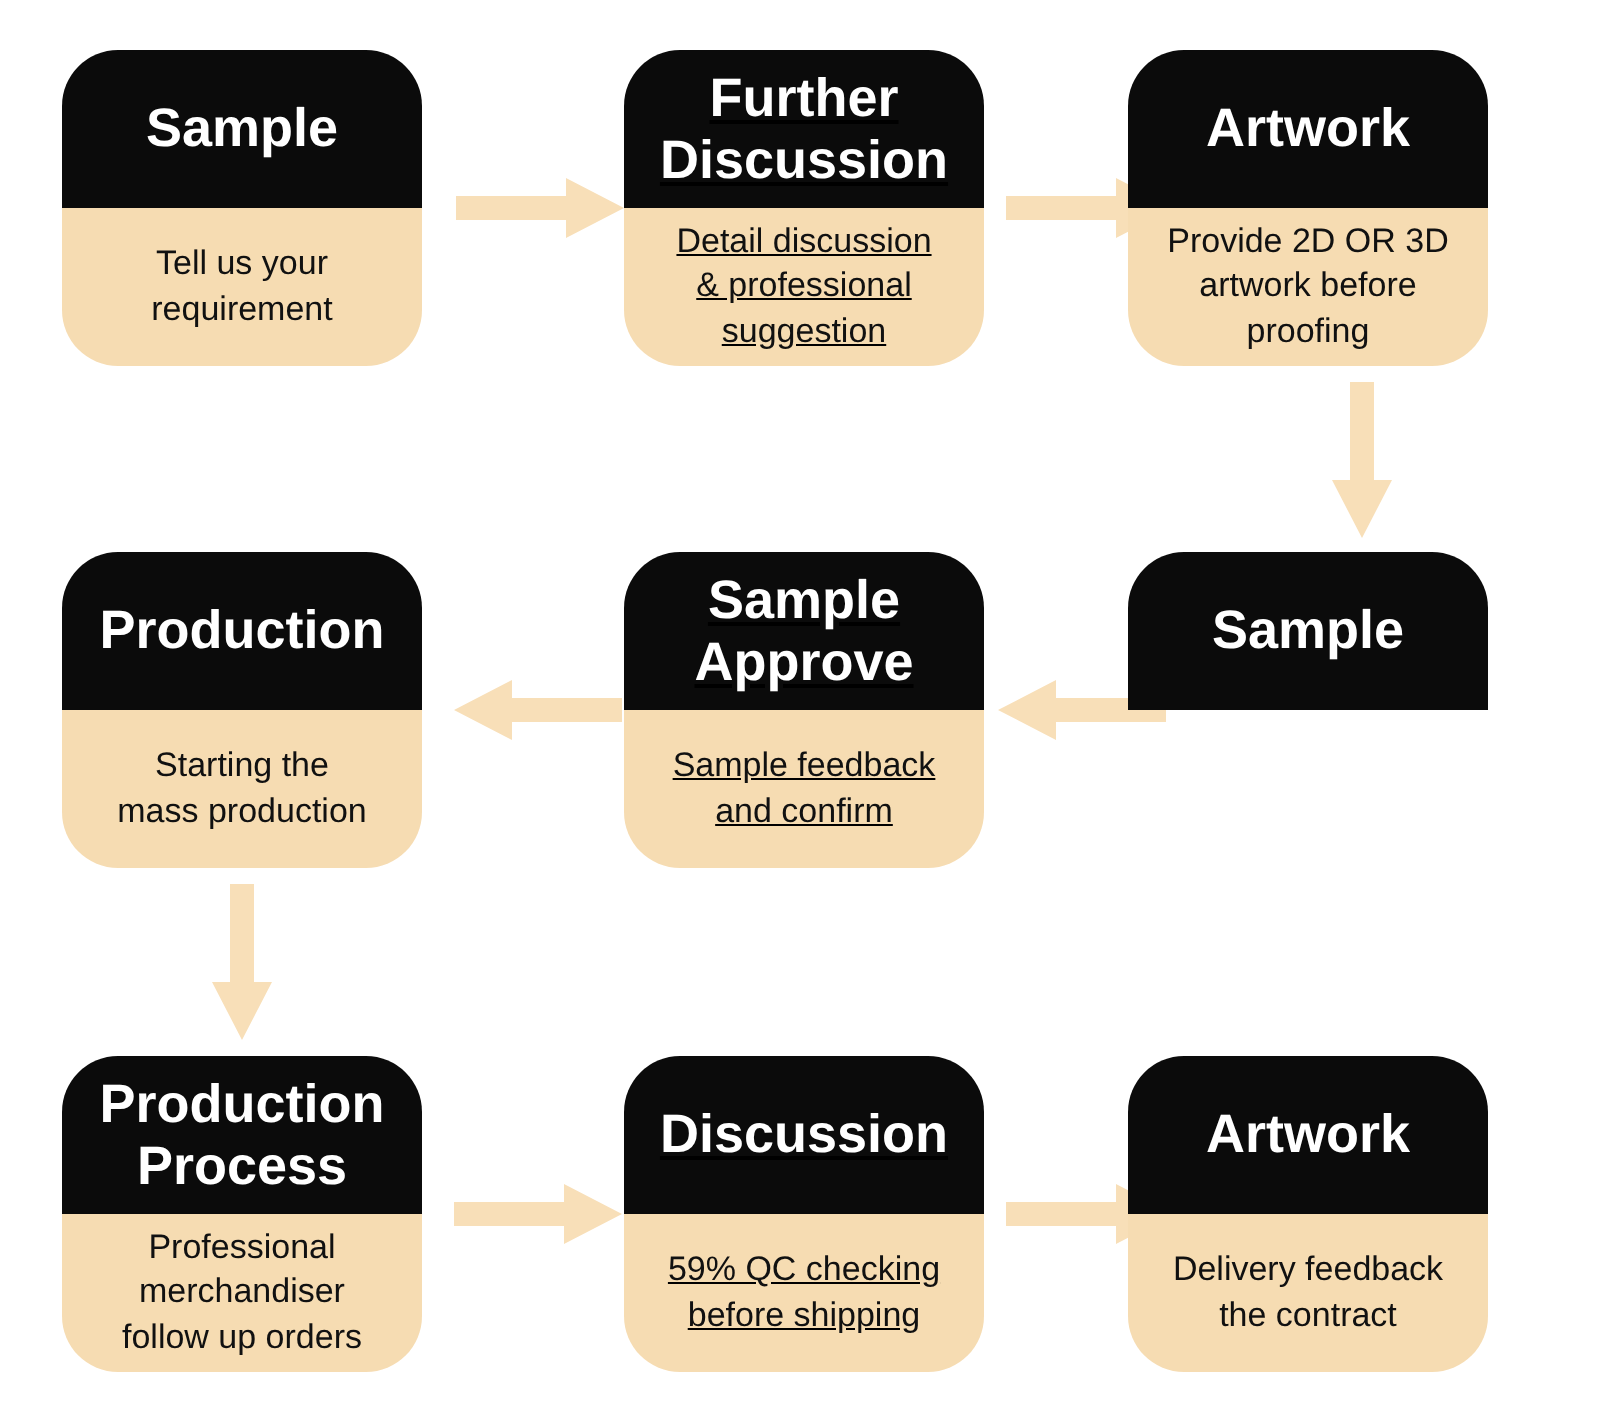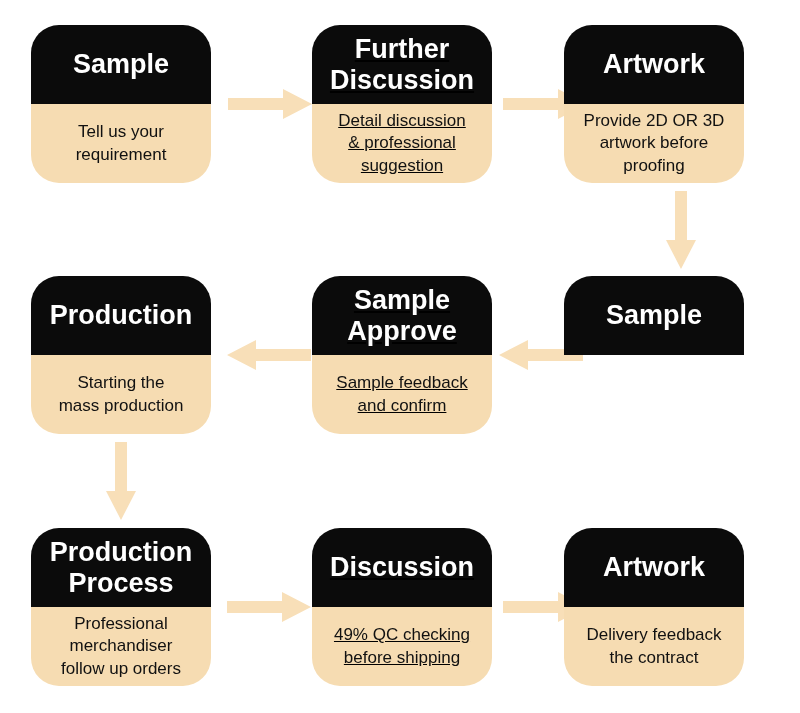--- a/index.html
+++ b/index.html
@@ -146,21 +146,21 @@
 merchandiser
 follow up orders</div>
   </div>
 
   <svg class="arrow a-r3-1" width="84" height="30" viewBox="0 0 84 30">
     <polygon points="0,9 55,9 55,0 84,15 55,30 55,21 0,21"></polygon>
   </svg>
 
   <div class="card r3 c2">
     <div class="card-header">Discussion</div>
-    <div class="card-body">49% QC checking
+    <div class="card-body">59% QC checking
 before shipping</div>
   </div>
 
   <svg class="arrow a-r3-2" width="84" height="30" viewBox="0 0 84 30">
     <polygon points="0,9 55,9 55,0 84,15 55,30 55,21 0,21"></polygon>
   </svg>
 
   <div class="card r3 c3">
     <div class="card-header">Artwork</div>
     <div class="card-body">Delivery feedback

